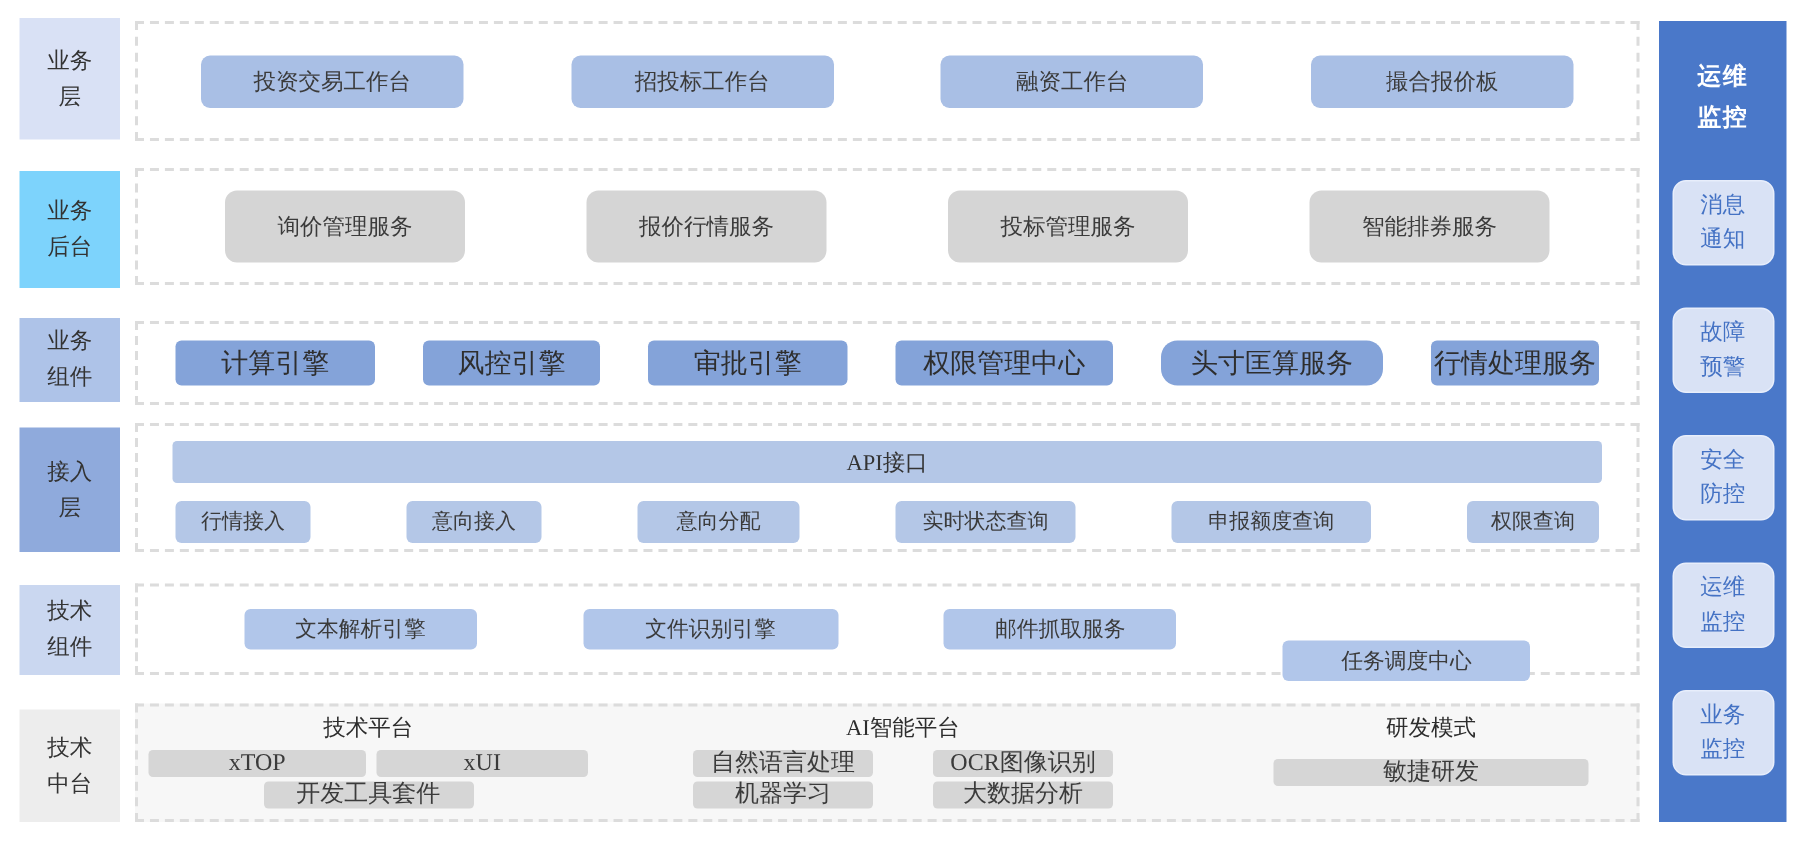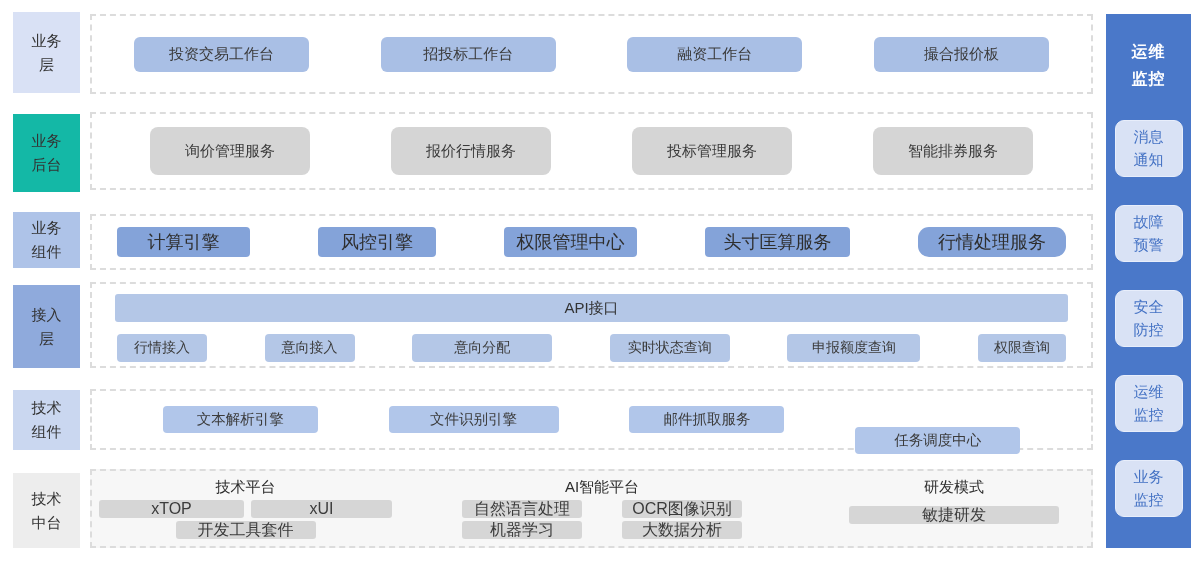--- a/index.html
+++ b/index.html
@@ -1,31 +1,31 @@
 <!DOCTYPE html>
 <html><head>
 <meta charset="utf-8">
 <style>
   html,body{margin:0;padding:0;}
   body{
     width:1204px;height:562px;background:#ffffff;
     font-family:"Liberation Sans","DejaVu Sans",sans-serif;
     color:#3d3d3d;
   }
-  .canvas{position:relative;width:1204px;height:562px;overflow:hidden;background:#fff;}
+  .canvas{position:relative;width:1204px;height:562px;overflow:hidden;background:#fff;font-family:Liberation Serif, serif;}
 
   
   .side-label{
     position:absolute;left:13px;width:67px;
     display:flex;align-items:center;justify-content:center;
     text-align:center;font-size:15px;line-height:1.6;color:#333;
   }
   .side-label span{display:inline-block;width:2.4em;word-break:break-all;}
   .lbl-1{top:12px;height:81px;background:#D9E1F5;}
-  .lbl-2{top:114px;height:78px;background:#14b8a6;}
+  .lbl-2{top:114px;height:78px;background:#7dd3fc;}
   .lbl-3{top:212px;height:56px;background:#AEC3E8;}
   .lbl-4{top:285px;height:83px;background:#8FAADC;}
   .lbl-5{top:390px;height:60px;background:#CAD7F0;}
   .lbl-6{top:473px;height:75px;background:#EDEDED;}
 
   
   .row{
     position:absolute;left:90px;width:1003px;box-sizing:border-box;
     border:2px dashed #DCDCDC;background:#fff;
   }
@@ -55,21 +55,21 @@
   .row-3 .btn:nth-child(6){width:112px;}
   
   .api-bar{
     margin:10px 23px 0 23px;height:28px;background:#B4C7E7;border-radius:3px;
     display:flex;align-items:center;justify-content:center;font-size:15px;color:#333;
   }
   .access-btn-row{display:flex;justify-content:space-between;align-items:center;padding:0 25px;margin-top:12px;}
   .access-btn-row .btn{background:#B4C7E7;border-radius:4px;height:28px;font-size:14px;}
   .access-btn-row .btn:nth-child(1){width:90px;}
   .access-btn-row .btn:nth-child(2){width:90px;}
-  .access-btn-row .btn:nth-child(3){width:140px;}
+  .access-btn-row .btn:nth-child(3){width:108px;}
   .access-btn-row .btn:nth-child(4){width:120px;}
   .access-btn-row .btn:nth-child(5){width:133px;}
   .access-btn-row .btn:nth-child(6){width:88px;}
   
   .row-5 .btn{background:#B1C6EA;border-radius:4px;height:27px;font-size:14.5px;}
   .row-5 .btn:nth-child(1){width:155px;}
   .row-5 .btn:nth-child(2){width:170px;}
   .row-5 .btn:nth-child(3){width:155px;}
   .row-5 .btn:nth-child(4){width:165px;margin-top:42px;}
   
@@ -141,20 +141,21 @@
   <div class="row row-2">
     <div class="btn">询价管理服务</div>
     <div class="btn">报价行情服务</div>
     <div class="btn">投标管理服务</div>
     <div class="btn">智能排券服务</div>
   </div>
 
   <div class="row row-3">
     <div class="btn">计算引擎</div>
     <div class="btn">风控引擎</div>
+    <div class="btn">审批引擎</div>
     <div class="btn">权限管理中心</div>
     <div class="btn">头寸匡算服务</div>
     <div class="btn">行情处理服务</div>
   </div>
 
   <div class="row row-4">
     <div class="api-bar">API接口</div>
     <div class="access-btn-row">
       <div class="btn">行情接入</div>
       <div class="btn">意向接入</div>

